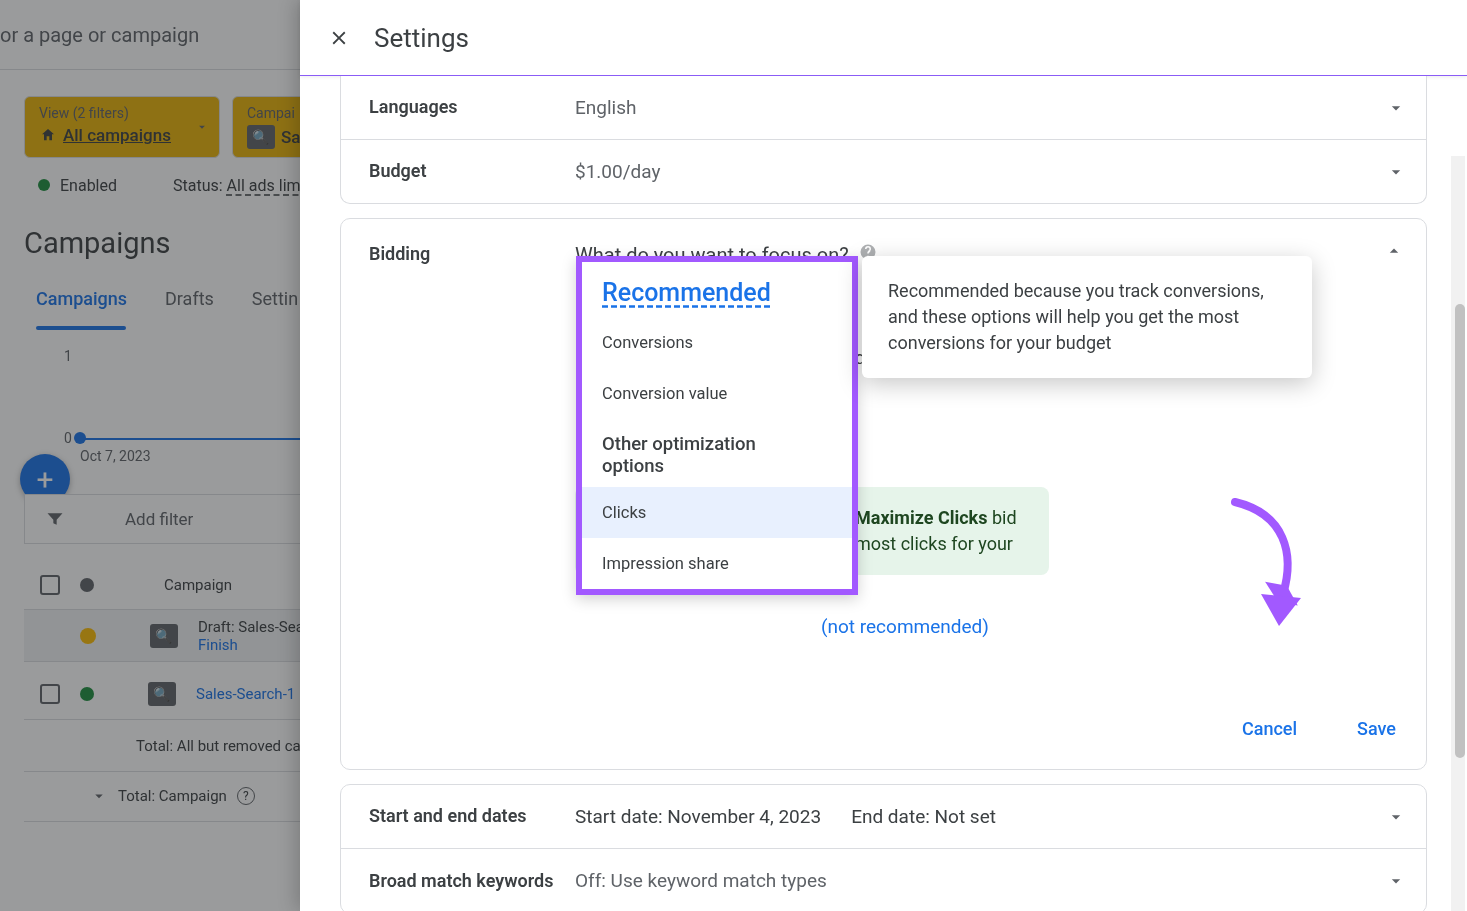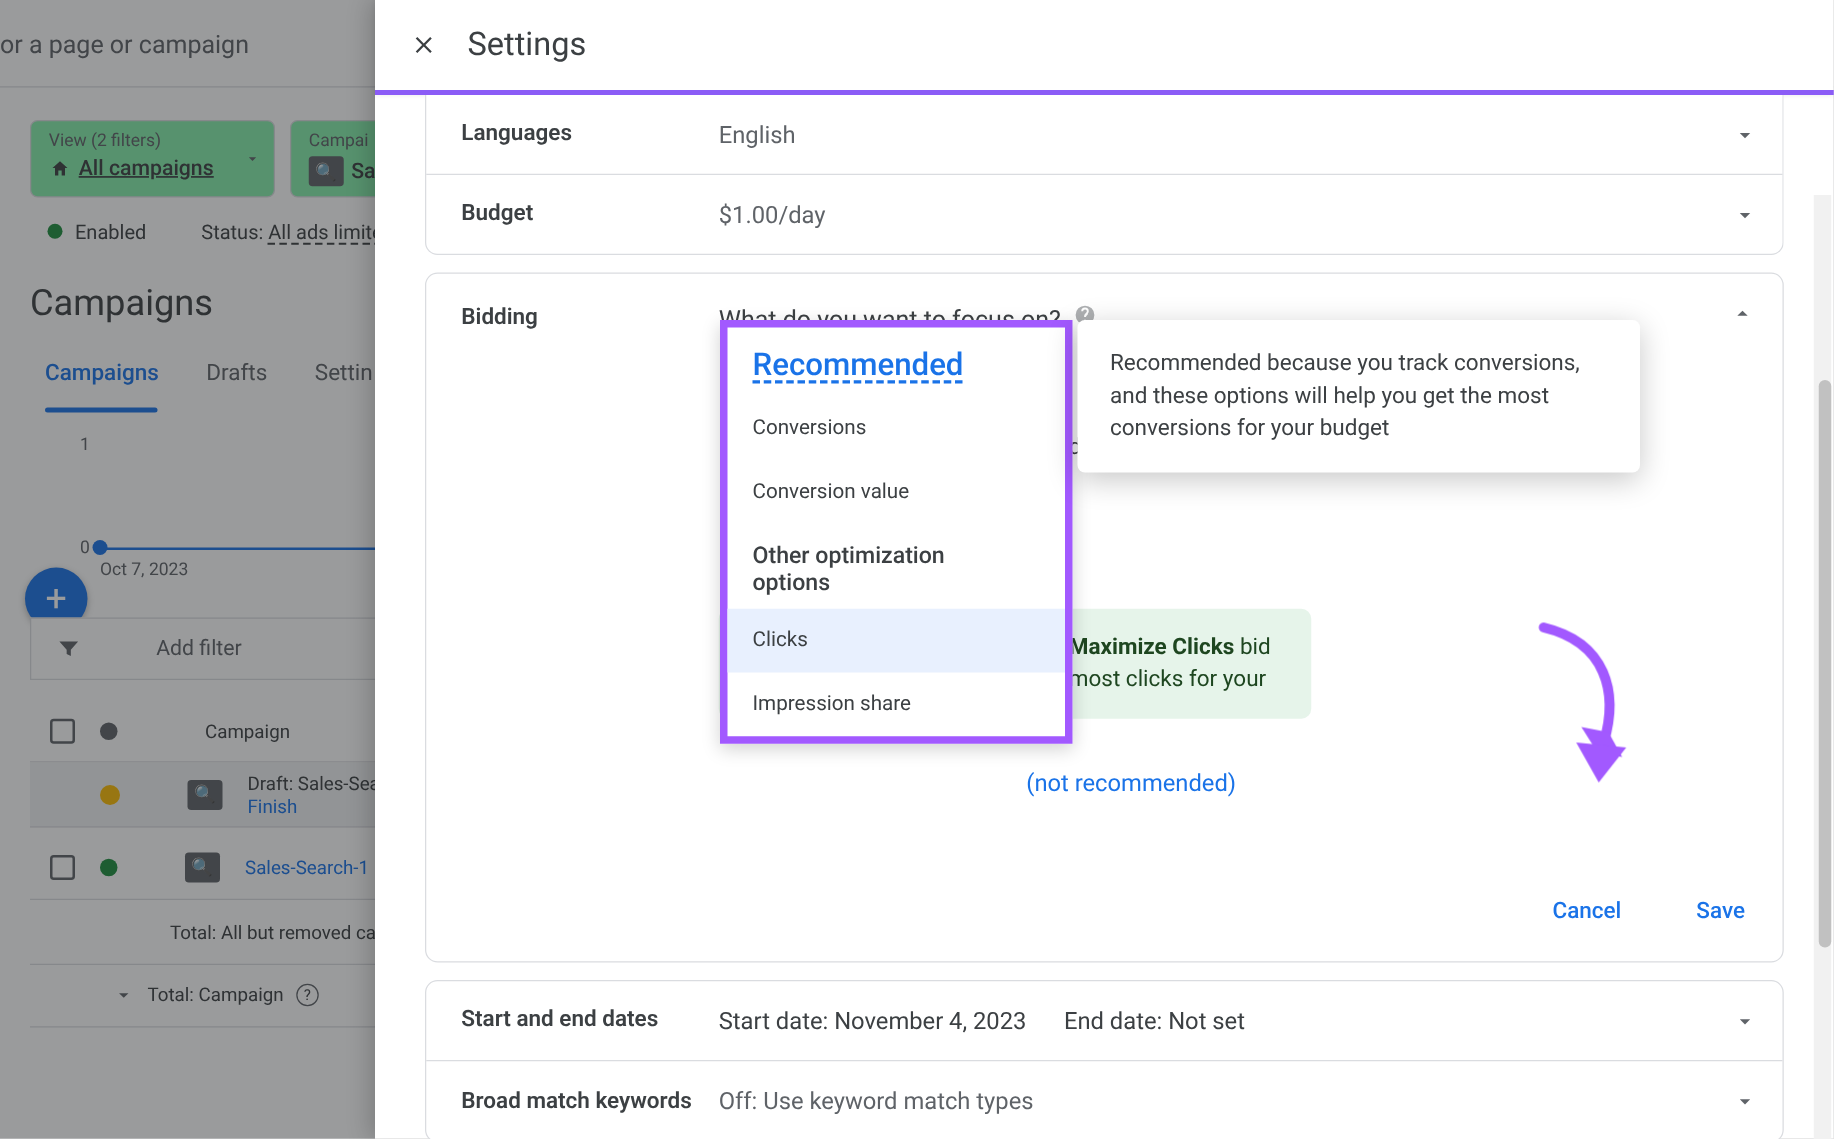--- a/index.html
+++ b/index.html
@@ -34,21 +34,21 @@
     top: 96px;
     left: 24px;
     display: flex;
     gap: 12px;
   }
   .filter-chip {
     border: 1px solid #dadce0;
     border-radius: 6px;
     padding: 8px 20px 8px 14px;
     min-width: 196px;
-    background: #86efac;
+    background: #eab308;
     position: relative;
   }
   .filter-chip .ctop {
     font-size: 14px;
     color: #5f6368;
     margin-bottom: 4px;
   }
   .filter-chip .cbot {
     font-size: 17px;
     font-weight: 500;
@@ -65,21 +65,21 @@
     top: 50%;
     transform: translateY(-50%);
     color: #5f6368;
   }
   .status-row {
     position: absolute;
     top: 176px;
     left: 38px;
     display: flex;
     align-items: center;
-    gap: 44px;
+    gap: 56px;
     font-size: 16px;
     color: #3c4043;
   }
   .dot-enabled {
     width: 12px; height: 12px; border-radius: 50%; background: #1e8e3e; display: inline-block; margin-right: 10px;
   }
   .status-link { text-decoration: underline dashed; text-underline-offset: 4px; }
   .campaigns-title {
     position: absolute;
     top: 226px; left: 24px;
@@ -156,21 +156,21 @@
     position:absolute; top:0; right:0; bottom:0;
     width: 1167px;
     background:#fff;
     box-shadow: -4px 0 18px rgba(0,0,0,.2);
     display:flex; flex-direction:column;
   }
   .panel-header {
     height:76px;
     display:flex; align-items:center; gap:24px;
     padding-left:28px;
-    border-bottom:4px solid #8b5cf6;
+    border-bottom:1px solid #8b5cf6;
     box-shadow: 0 1px 4px rgba(0,0,0,.08);
   }
   .panel-header .close { color:#3c4043; cursor:pointer; font-size:22px; }
   .panel-header .title { font-size:26px; color:#3c4043; }
   .panel-body {
     flex:1; overflow:auto; padding: 0 40px 0 40px;
     position:relative;
   }
   .card {
     border:1px solid #dadce0; border-radius:10px;

